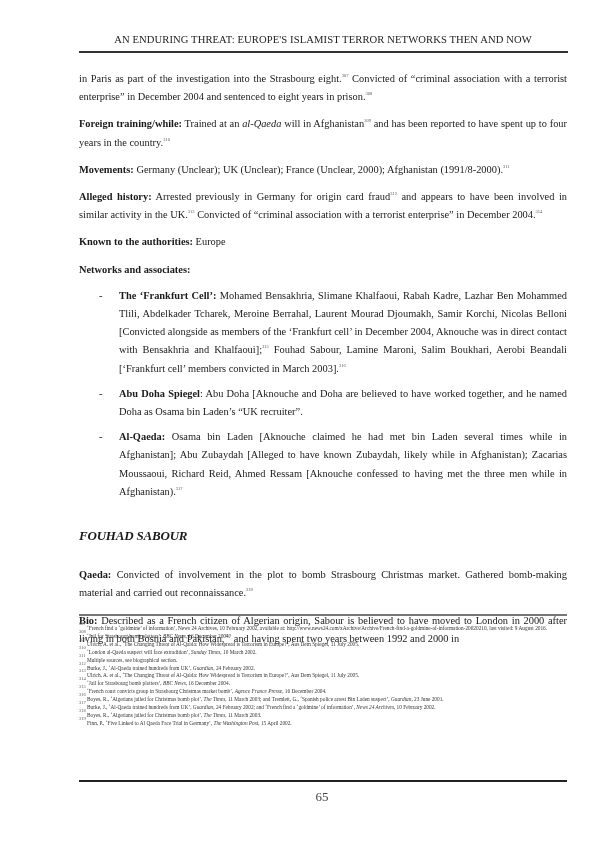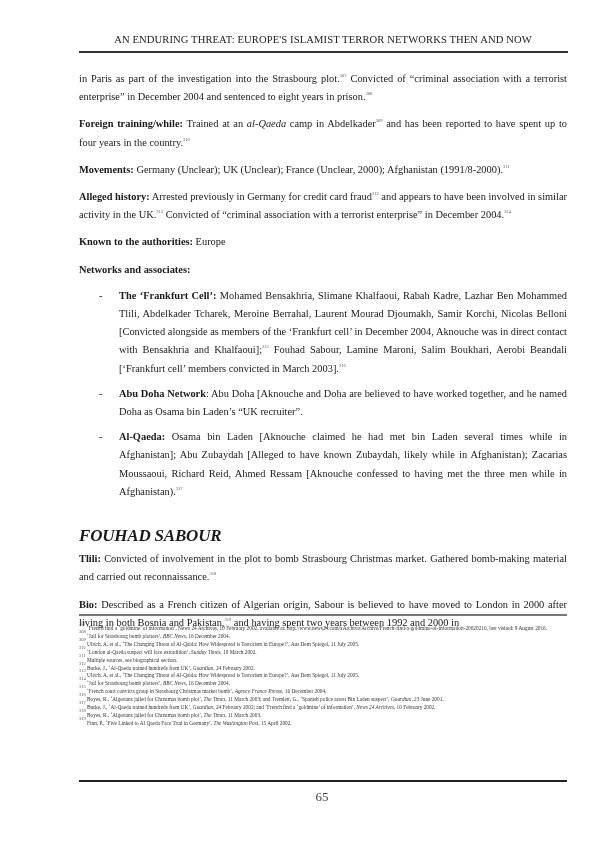--- a/index.html
+++ b/index.html
@@ -9,76 +9,76 @@
   .running-header { position: absolute; left: 70px; right: 68px; top: 34px;
          font-size: 10.6px; letter-spacing: 0.1px; text-align: center; color: #222; white-space: nowrap; }
   .header-rule { position: absolute; left: 71px; right: 68px; top: 51px; height: 2px; background: #333; }
   .body { position: absolute; left: 71px; right: 69px; top: 70px; font-size: 10.4px; line-height: 18.2px; }
   .para { margin: 0 0 9px 0; text-align: justify; }
   .lbl { font-weight: bold; }
   sup { font-size: 4.5px; vertical-align: 5px; line-height: 0; color: #555; }
   .list { margin: 6px 0 0 0; padding: 0; list-style: none; }
   .list li { position: relative; padding-left: 40px; margin-bottom: 7px; text-align: justify; }
   .list li .dash { position: absolute; left: 20px; top: 0; }
-  .section-title { font-size: 17px; font-weight: bold; font-style: italic; margin: 26px 0 5px 0; letter-spacing: -0.2px; }
+  .section-title { font-size: 13px; font-weight: bold; font-style: italic; margin: 26px 0 21px 0; letter-spacing: -0.2px; }
   .fn-rule { position: absolute; left: 71px; right: 69px; top: 614px; height: 2px; background: #777; }
   .footnotes { position: absolute; left: 71px; right: 69px; top: 624px; font-size: 5.3px; line-height: 6.9px; color: #333; }
   .fn { margin: 0; }
   .fn em { font-style: italic; }
   .bottom-rule { position: absolute; left: 71px; right: 69px; top: 780px; height: 2px; background: #222; }
   .page-number { position: absolute; left: 0; right: 0; top: 789px; text-align: center; font-size: 13px; color: #444; }
 </style>
 </head>
 <body>
 
 <div class="page">
   <div class="running-header">AN ENDURING THREAT: EUROPE'S ISLAMIST TERROR NETWORKS THEN AND NOW</div>
   <div class="header-rule"></div>
 
   <div class="body">
     <p class="para">
-      <span>in Paris as part of the investigation into the Strasbourg plot.</span><sup>307</sup><span> Convicted of “criminal association with a terrorist enterprise” in December 2004 and sentenced to eight years in prison.</span><sup>308</sup>
+      <span>in Paris as part of the investigation into the Strasbourg eight.</span><sup>307</sup><span> Convicted of “criminal association with a terrorist enterprise” in December 2004 and sentenced to eight years in prison.</span><sup>308</sup>
     </p>
 
     <p class="para">
-      <span class="lbl">Foreign training/while:</span><span> Trained at an </span><em>al-Qaeda</em><span> camp in Abdelkader</span><sup>309</sup><span> and has been reported to have spent up to four years in the country.</span><sup>310</sup>
+      <span class="lbl">Foreign training/while:</span><span> Trained at an </span><em>al-Qaeda</em><span> will in Afghanistan</span><sup>309</sup><span> and has been reported to have spent up to four years in the country.</span><sup>310</sup>
     </p>
 
     <p class="para">
       <span class="lbl">Movements:</span><span> Germany (Unclear); UK (Unclear); France (Unclear, 2000); Afghanistan (1991/8-2000).</span><sup>311</sup>
     </p>
 
     <p class="para">
-      <span class="lbl">Alleged history:</span><span> Arrested previously in Germany for credit card fraud</span><sup>312</sup><span> and appears to have been involved in similar activity in the UK.</span><sup>313</sup><span> Convicted of “criminal association with a terrorist enterprise” in December 2004.</span><sup>314</sup>
+      <span class="lbl">Alleged history:</span><span> Arrested previously in Germany for origin card fraud</span><sup>312</sup><span> and appears to have been involved in similar activity in the UK.</span><sup>313</sup><span> Convicted of “criminal association with a terrorist enterprise” in December 2004.</span><sup>314</sup>
     </p>
 
     <p class="para">
       <span class="lbl">Known to the authorities:</span><span> Europe</span>
     </p>
 
     <p class="para" style="margin-bottom:8px">
       <span class="lbl">Networks and associates:</span>
     </p>
 
     <ul class="list">
       <li>
         <span class="dash">-</span><span class="lbl">The ‘Frankfurt Cell’:</span><span> Mohamed Bensakhria, Slimane Khalfaoui, Rabah Kadre, Lazhar Ben Mohammed Tlili, Abdelkader Tcharek, Meroine Berrahal, Laurent Mourad Djoumakh, Samir Korchi, Nicolas Belloni [Convicted alongside as members of the ‘Frankfurt cell’ in December 2004, Aknouche was in direct contact with Bensakhria and Khalfaoui];</span><sup>315</sup><span> Fouhad Sabour, Lamine Maroni, Salim Boukhari, Aerobi Beandali [‘Frankfurt cell’ members convicted in March 2003].</span><sup>316</sup>
       </li>
       <li>
-        <span class="dash">-</span><span class="lbl">Abu Doha Network</span><span>: Abu Doha [Aknouche and Doha are believed to have worked together, and he named Doha as Osama bin Laden’s “UK recruiter”.</span>
+        <span class="dash">-</span><span class="lbl">Abu Doha Spiegel</span><span>: Abu Doha [Aknouche and Doha are believed to have worked together, and he named Doha as Osama bin Laden’s “UK recruiter”.</span>
       </li>
       <li>
         <span class="dash">-</span><span class="lbl">Al-Qaeda:</span><span> Osama bin Laden [Aknouche claimed he had met bin Laden several times while in Afghanistan]; Abu Zubaydah [Alleged to have known Zubaydah, likely while in Afghanistan); Zacarias Moussaoui, Richard Reid, Ahmed Ressam [Aknouche confessed to having met the three men while in Afghanistan).</span><sup>317</sup>
       </li>
     </ul>
 
     <div class="section-title">FOUHAD SABOUR</div>
 
     <p class="para">
-      <span class="lbl">Tlili:</span><span> Convicted of involvement in the plot to bomb Strasbourg Christmas market. Gathered bomb-making material and carried out reconnaissance.</span><sup>318</sup>
+      <span class="lbl">Qaeda:</span><span> Convicted of involvement in the plot to bomb Strasbourg Christmas market. Gathered bomb-making material and carried out reconnaissance.</span><sup>318</sup>
     </p>
 
     <p class="para">
       <span class="lbl">Bio:</span><span> Described as a French citizen of Algerian origin, Sabour is believed to have moved to London in 2000 after living in both Bosnia and Pakistan,</span><sup>319</sup><span> and having spent two years between 1992 and 2000 in</span>
     </p>
   </div>
 
   <div class="fn-rule"></div>
   <div class="footnotes" id="footnotes">
       <p class="fn"><sup>307</sup> <span>‘French find a ‘goldmine’ of information’, News 24 Archives, 10 February 2002, available at: http://www.news24.com/xArchive/Archive/French-find-a-goldmine-of-information-20020210, last visited: 9 August 2016.</span></p>

